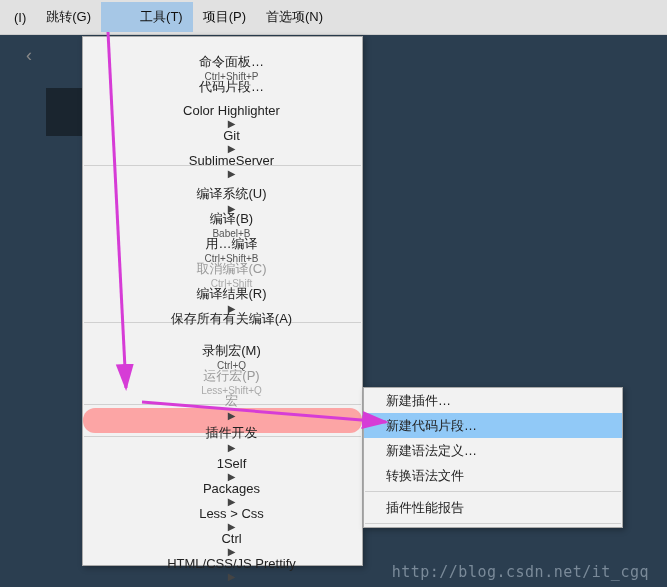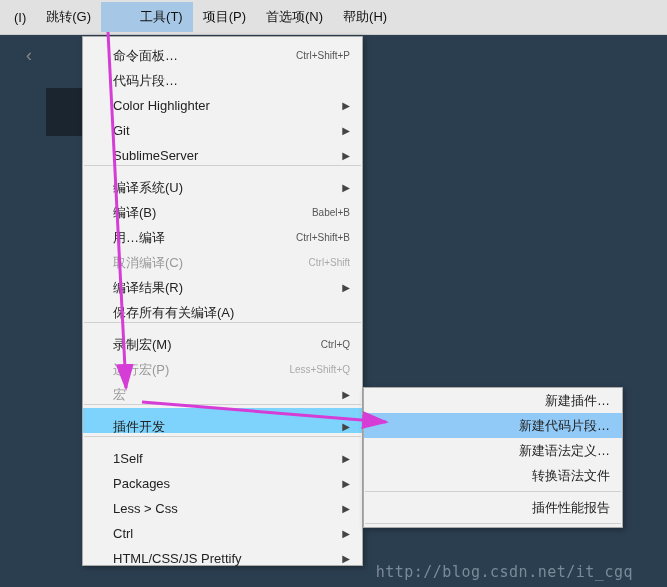--- a/index.html
+++ b/index.html
@@ -5,44 +5,43 @@
 * { margin: 0; padding: 0; box-sizing: border-box; font-family: "Microsoft YaHei", Arial, sans-serif; }
 body { width: 667px; height: 587px; background: #2b3e50; overflow: hidden; position: relative; }
 .menubar { background: #e1e1e1; height: 35px; display: flex; align-items: center; padding-left: 4px; border-bottom: 1px solid #ccc; }
 .menubar-item { padding: 6px 10px; font-size: 13px; color: #111; cursor: default; }
 .menubar-item.active { background: #a6c7e6; padding-left: 39px; }
 .tab-area { background: #2b3e50; height: 40px; display: flex; align-items: center; padding-left: 14px; }
 .back-chevron { color: #888; font-size: 18px; padding: 4px 12px; }
 .content-bg { position: absolute; top: 75px; left: 0; right: 0; bottom: 0; background: #2b3e50; }
 .dark-tab { position: absolute; top: 88px; left: 46px; width: 110px; height: 48px; background: #1a252f; display: flex; align-items: center; padding-left: 30px; color: #888; font-size: 15px; }
 .dropdown { position: absolute; top: 36px; left: 82px; width: 281px; background: #f2f2f2; border: 1px solid #aaa; box-shadow: 2px 2px 6px rgba(0,0,0,0.3); z-index: 10; }
-.menu-item { display: flex; align-items: center; justify-content: space-between; padding: 16px 12px 4px 30px; font-size: 13px; color: #222; height: 25px; cursor: default; }
+.menu-item { display: flex; align-items: center; justify-content: space-between; padding: 16px 12px 4px 30px; font-size: 13px; color: #222; height: 25px; cursor: default; flex-direction: column; }
 .menu-item.disabled { color: #999; }
-.menu-item.highlighted { background: #7dd3fc; }
+.menu-item.highlighted { background: #fca5a5; border-radius: 12px; }
 .menu-item .shortcut { color: #555; font-size: 10px; }
 .menu-item.disabled .shortcut { color: #aaa; }
 .menu-sep { height: 1px; background: #d0d0d0; margin: 3px 1px; }
 .submenu-arrow { color: #444; font-size: 10px; }
 .checkmark { position: absolute; left: 87px; width: 22px; height: 22px; background: #91c9f7; display: flex; align-items: center; justify-content: center; color: #333; font-size: 13px; }
 .submenu { position: absolute; top: 387px; left: 363px; width: 260px; background: #f2f2f2; border: 1px solid #aaa; box-shadow: 2px 2px 6px rgba(0,0,0,0.3); z-index: 11; }
-.sub-item { display: flex; align-items: center; justify-content: flex-end; padding: 4px 12px 4px 22px; font-size: 13px; color: #222; height: 25px; }
+.sub-item { display: flex; align-items: center; justify-content: flex-start; padding: 4px 12px 4px 22px; font-size: 13px; color: #222; height: 25px; }
 .sub-item.highlighted { background: #91c9f7; }
-.watermark { position: absolute; bottom: 6px; right: 34px; color: #7a8a99; font-size: 15px; font-family: monospace; letter-spacing: 0.5px; }
+.watermark { position: absolute; bottom: 6px; right: 18px; color: #7a8a99; font-size: 15px; font-family: monospace; letter-spacing: 0.5px; }
 .arrow-svg { position: absolute; pointer-events: none; z-index: 20; }
 </style>
 </head>
 <body>
 
 <div class="menubar">
   <div class="menubar-item">(I)</div>
   <div class="menubar-item">跳转(G)</div>
   <div class="menubar-item active">工具(T)</div>
   <div class="menubar-item">项目(P)</div>
   <div class="menubar-item">首选项(N)</div>
-  <div class="menubar-item">帮助(H)</div>
 </div>
 
 <div class="tab-area">
   <span class="back-chevron">‹</span>
 </div>
 
 <div class="content-bg"></div>
 <div class="dark-tab"></div>
 
 <div class="dropdown" id="dropdown">

